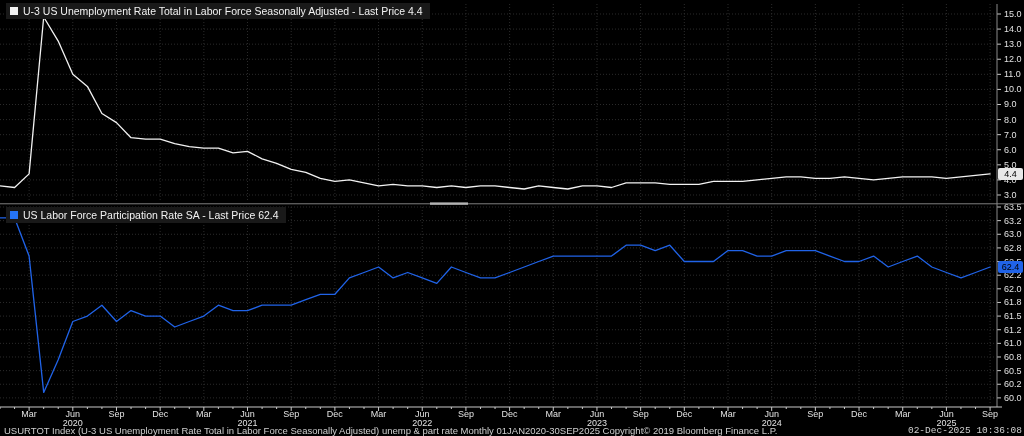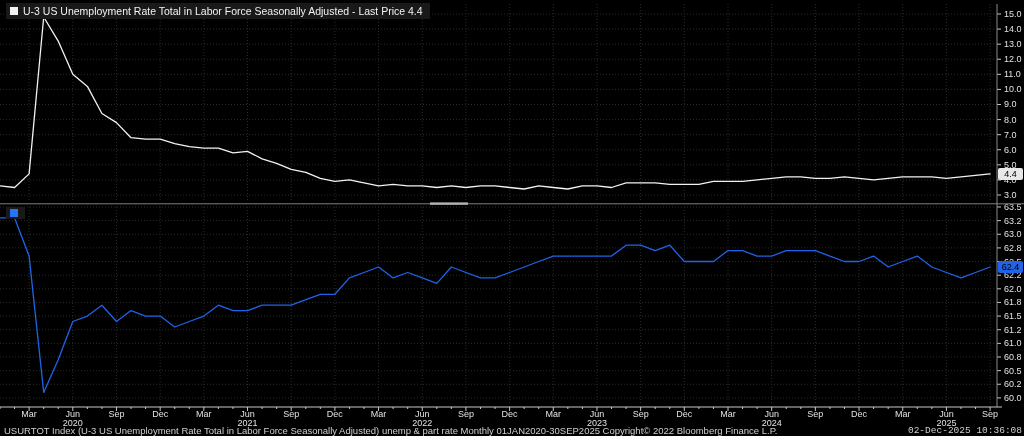--- a/index.html
+++ b/index.html
@@ -264,21 +264,22 @@
       <text x="946.4" y="426" fill="#e2e2e2" font-size="9px" text-anchor="middle">2025</text>
     </svg>
 
   <div class="legend legend-top">
     <span class="swatch" id="swatch-0" style="background: rgb(242, 242, 242);"></span>
     <span>U-3 US Unemployment Rate Total in Labor Force Seasonally Adjusted - Last Price 4.4</span>
   </div>
 
   <div class="legend legend-bottom">
     <span class="swatch" id="swatch-1" style="background: rgb(37, 116, 245);"></span>
+    <span>US Labor Force Participation Rate SA - Last Price 62.4</span>
   </div>
 
   <div class="statusbar">
     <span class="status-left">USURTOT Index (U-3 US Unemployment Rate Total in Labor Force Seasonally Adjusted) unemp &amp; part rate Monthly 01JAN2020-30SEP2025</span>
-    <span class="status-center">Copyright© 2022 Bloomberg Finance L.P.</span>
+    <span class="status-center">Copyright© 2019 Bloomberg Finance L.P.</span>
     <span class="status-right">02-Dec-2025 10:36:08</span>
   </div>
 
 </div>
 
 </body></html>

